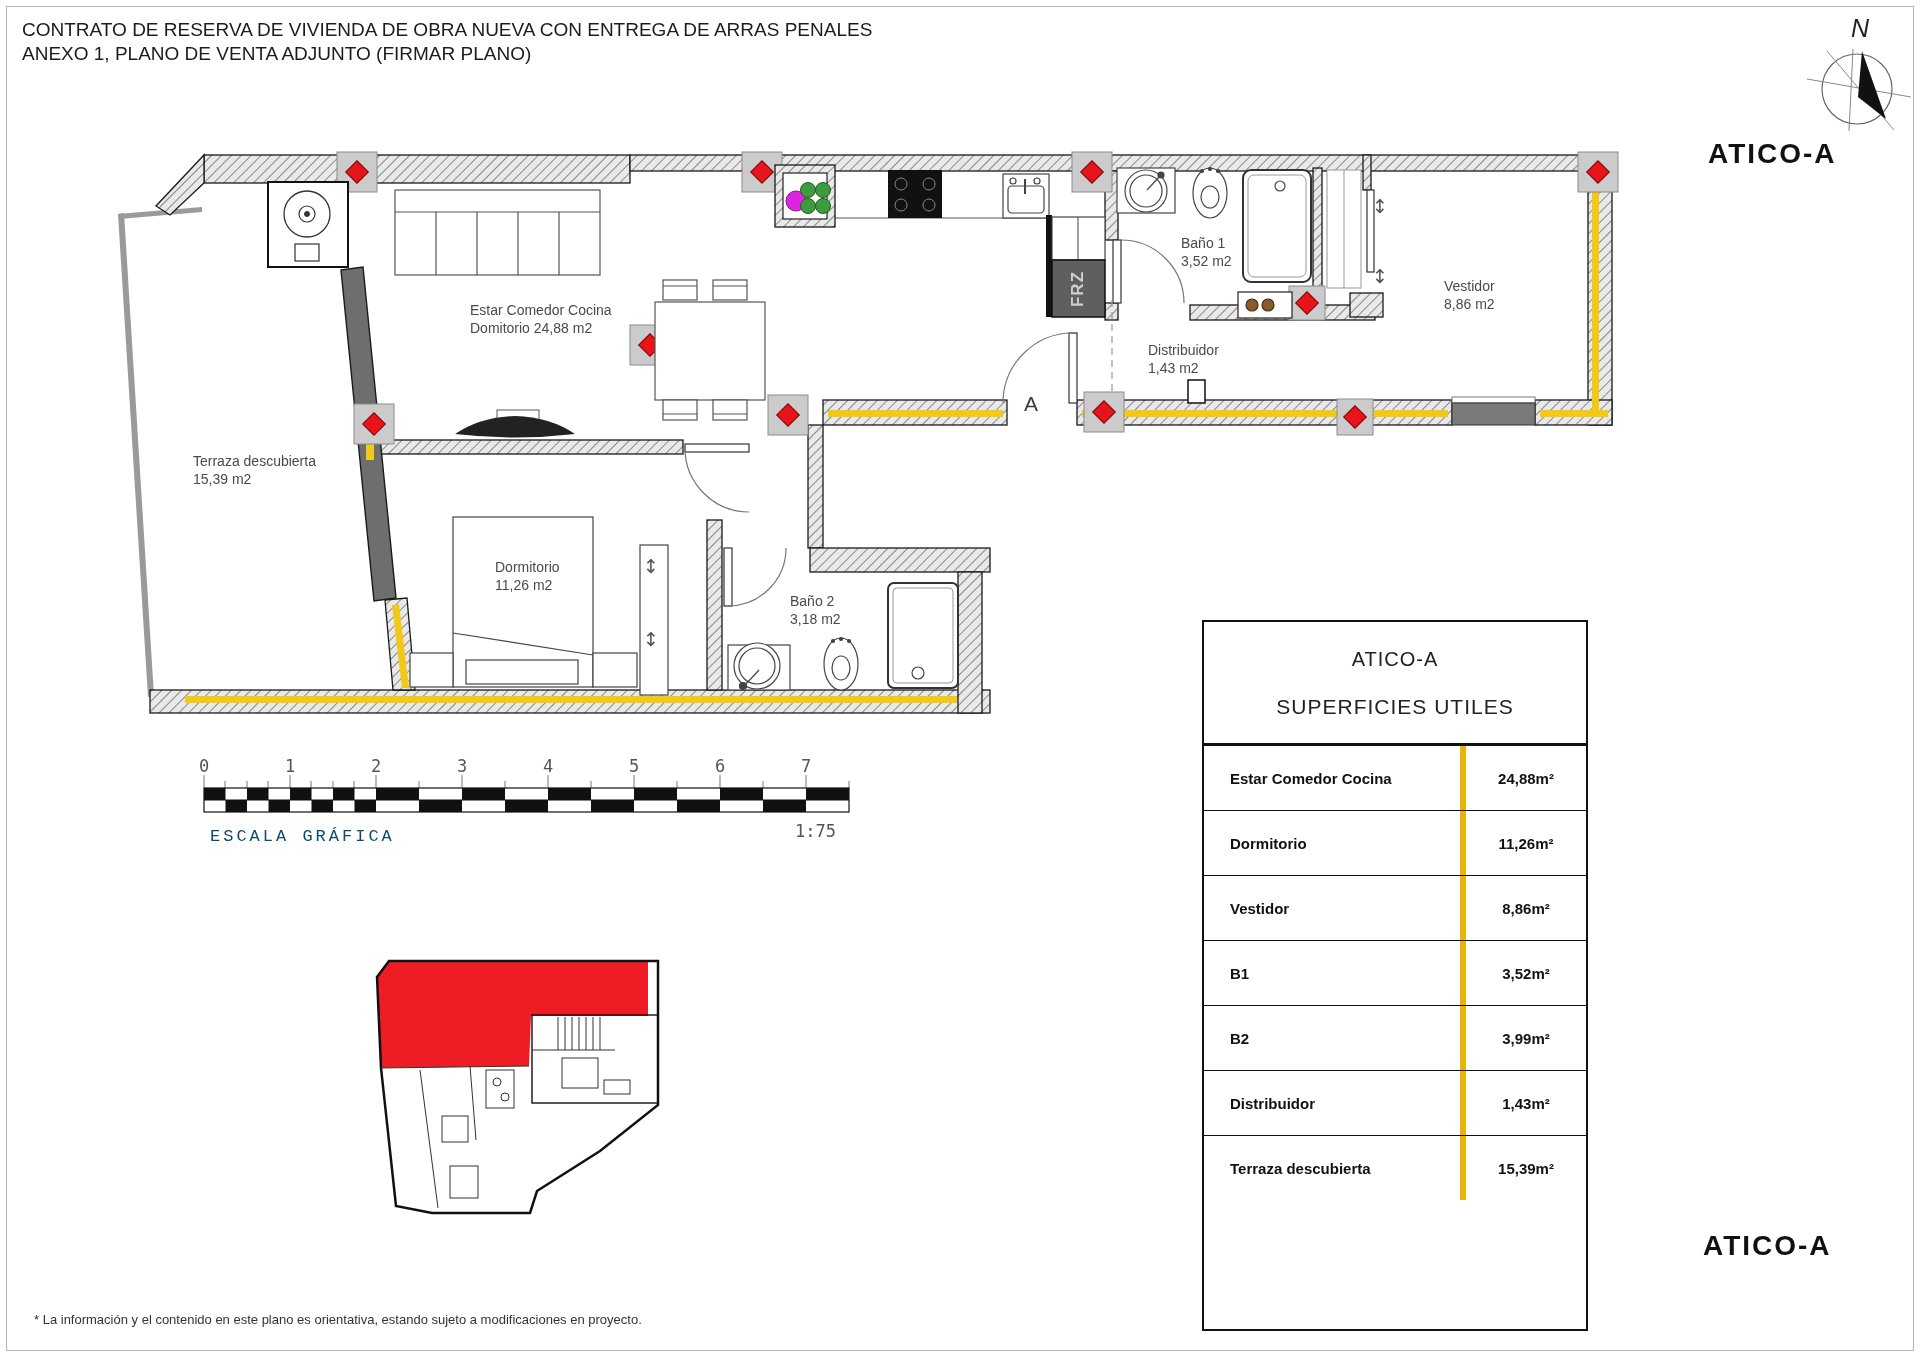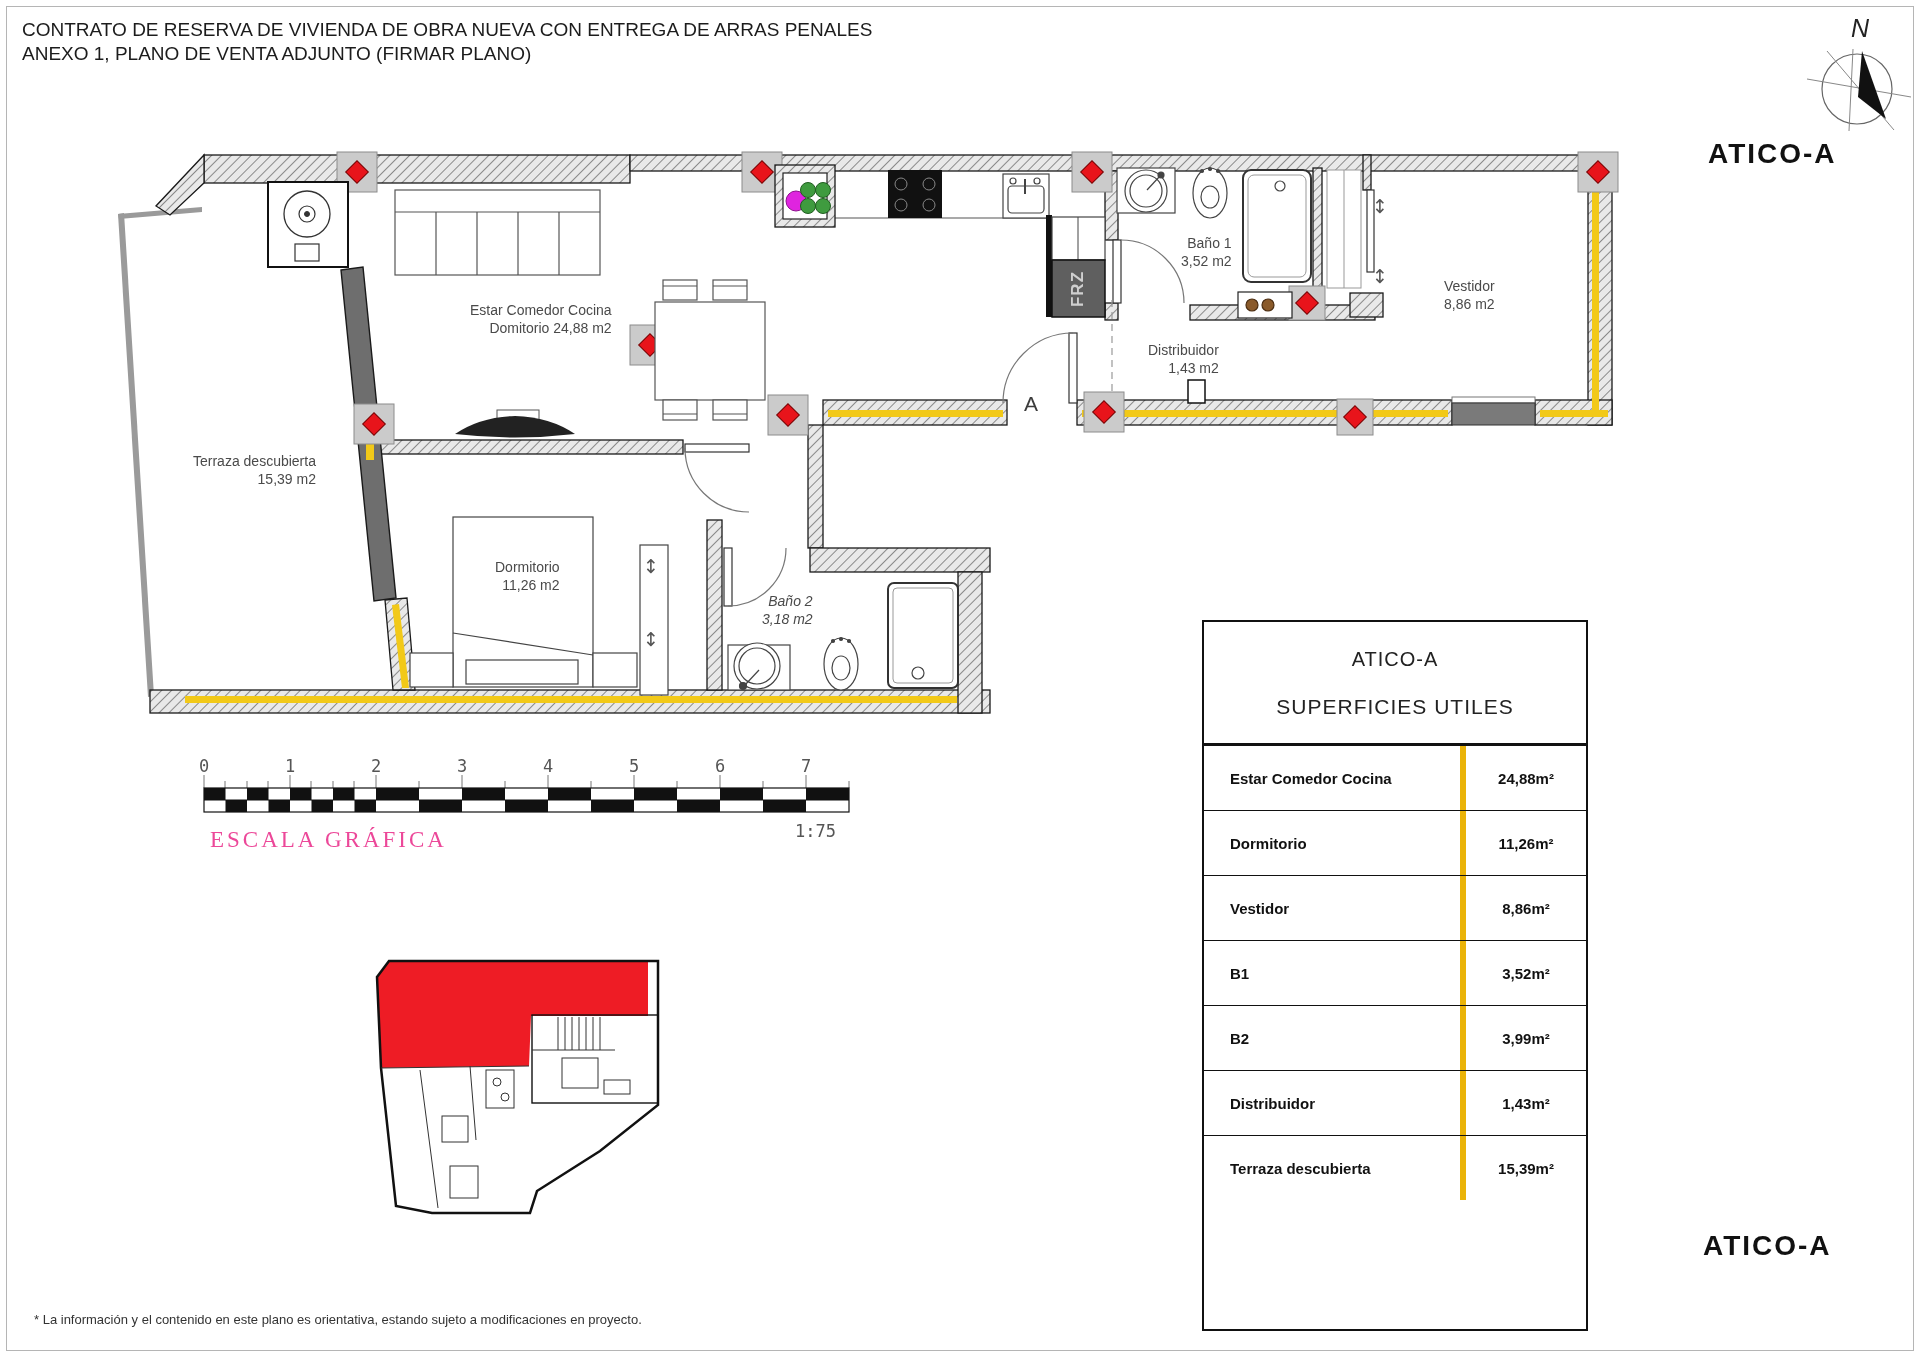--- a/index.html
+++ b/index.html
@@ -5,30 +5,30 @@
   * { margin:0; padding:0; box-sizing:border-box; }
   html,body { background:#ffffff; }
   body {
     width:1920px; height:1357px; position:relative; overflow:hidden;
     font-family:"Liberation Sans", sans-serif; color:#1a1a1a;
   }
   .page-border { position:absolute; left:6px; top:6px; right:6px; bottom:6px;
     border:1px solid #b5b5b5; pointer-events:none; }
   .doc-title { position:absolute; left:22px; top:18px; font-size:19px; line-height:24px; color:#1c1c1c; }
   .plan-svg { position:absolute; left:0; top:0; }
-  .rlabel { position:absolute; font-size:14px; line-height:18px; color:#4a4a4a;text-align:right; }
+  .rlabel { position:absolute; font-size:14px; line-height:18px; color:#4a4a4a; }
   .rlabel div { white-space:nowrap; }
   .entrance-a { position:absolute; left:1024px; top:392px; font-size:21px; color:#3c3c3c; }
   .arrow-glyph { position:absolute; font-family:"DejaVu Sans",sans-serif; font-size:19px; color:#555; }
   .unit-title { position:absolute; font-weight:bold; letter-spacing:2px; font-size:28px; color:#111; }
   .compass-n { position:absolute; left:1851px; top:14px; font-size:25px; font-style:italic; color:#222; }
   .scale-num { position:absolute; top:756px; transform:translateX(-50%);
     font-family:"DejaVu Sans Mono",monospace; font-size:17px; color:#555; }
-  .scale-caption { position:absolute; left:210px; top:827px; font-family:Liberation Serif, serif;
-    font-size:23px; letter-spacing:3px; color:#ec4899; }
+  .scale-caption { position:absolute; left:210px; top:827px; font-family:Liberation Mono, monospace;
+    font-size:17px; letter-spacing:3px; color:#0c4a6e; }
   .scale-ratio { position:absolute; left:795px; top:821px; font-family:"DejaVu Sans Mono",monospace;
     font-size:17px; color:#555; }
   .surface-table { position:absolute; left:1202px; top:620px; width:386px; height:711px;
     border:2px solid #111; background:#fff; }
   .st-header { height:123px; border-bottom:2px solid #111; text-align:center; }
   .st-title { font-size:20px; color:#222; padding-top:26px; letter-spacing:1px; }
   .st-subtitle { font-size:21px; color:#222; padding-top:24px; letter-spacing:1px; }
   .st-row { height:65px; display:flex; border-top:1px solid #111; }
   .st-row:first-of-type { border-top:none; }
   .st-label { width:256px; display:flex; align-items:center; padding-left:26px;
@@ -347,21 +347,21 @@
   <div>Domitorio 24,88 m2</div>
 </div>
 <div class="rlabel" style="left:193px; top:452px;">
   <div>Terraza descubierta</div>
   <div>15,39 m2</div>
 </div>
 <div class="rlabel" style="left:495px; top:558px;">
   <div>Dormitorio</div>
   <div>11,26 m2</div>
 </div>
-<div class="rlabel" style="left:762px; top:592px;font-style:italic;">
+<div class="rlabel" style="left:790px; top:592px;">
   <div>Baño 2</div>
   <div>3,18 m2</div>
 </div>
 <div class="rlabel" style="left:1181px; top:234px;">
   <div>Baño 1</div>
   <div>3,52 m2</div>
 </div>
 <div class="rlabel" style="left:1148px; top:341px;">
   <div>Distribuidor</div>
   <div>1,43 m2</div>

